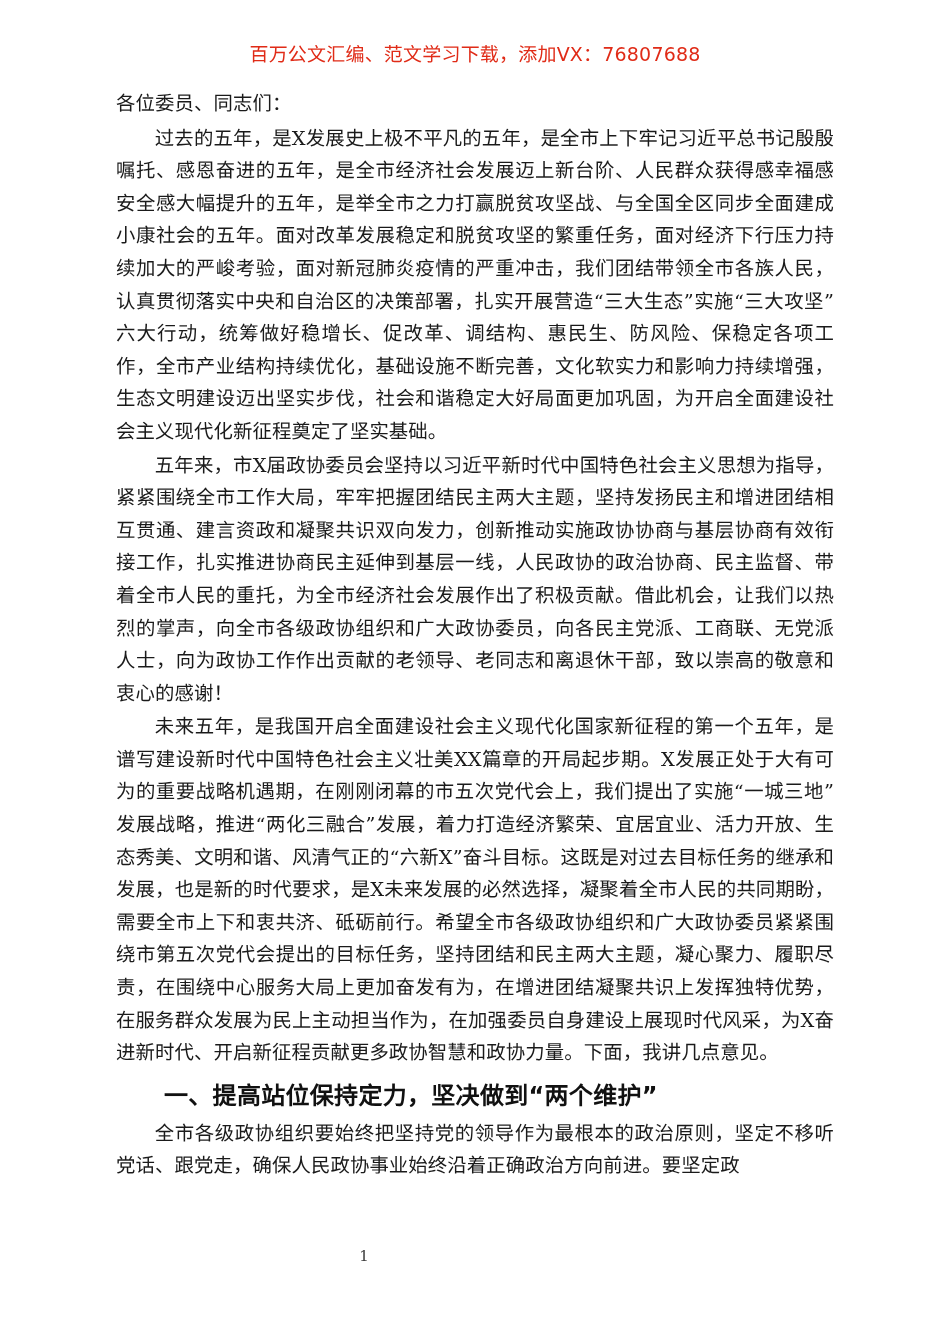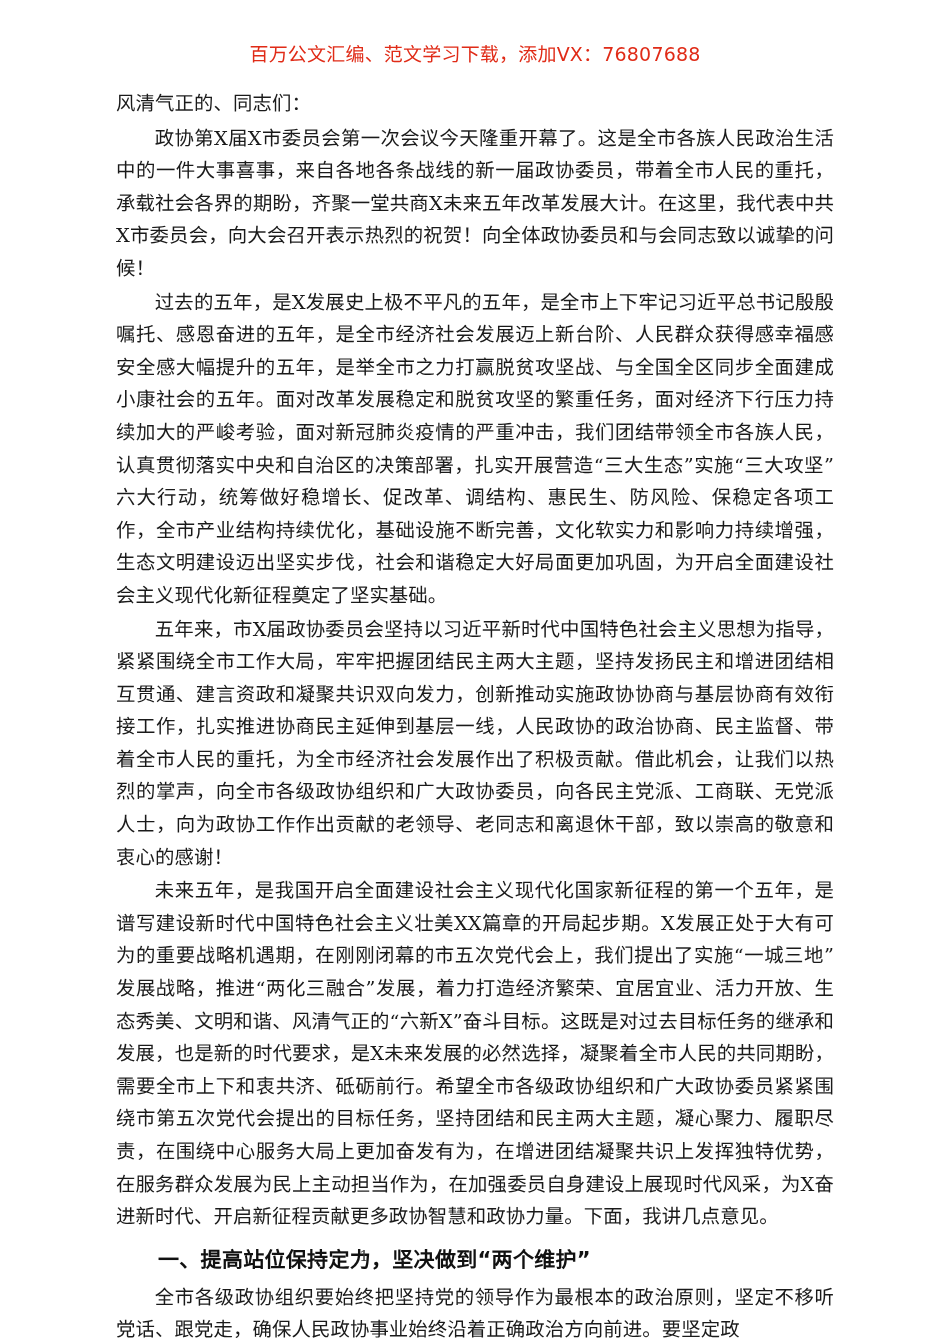--- a/index.html
+++ b/index.html
@@ -62,21 +62,21 @@
     letter-spacing: 0.1px;
   }
 
   .para.salutation {
     text-indent: 0;
     margin-bottom: 2px;
   }
 
   .heading {
     margin: 8px 0 4px 0;
-    font-size: 21px;
+    font-size: 24px;
     line-height: 36px;
     color: #111111;
     text-indent: 2em;
     font-weight: bold;
     font-family: "DejaVu Sans", "Liberation Sans", sans-serif;
     letter-spacing: 0.3px;
     text-align: left;
   }
 
   .page-number {
@@ -96,23 +96,22 @@
 </style>
 </head>
 <body>
 
 <div class="page">
 
   <div class="doc-header">百万公文汇编、范文学习下载，添加VX：76807688</div>
 
   <div class="doc-body">
 
-    <p class="para salutation">风清气正的、同志们：</p>
+    <p class="para salutation">各位委员、同志们：</p>
 
-    <p class="para">政协第X届X市委员会第一次会议今天隆重开幕了。这是全市各族人民政治生活中的一件大事喜事，来自各地各条战线的新一届政协委员，带着全市人民的重托，承载社会各界的期盼，齐聚一堂共商X未来五年改革发展大计。在这里，我代表中共X市委员会，向大会召开表示热烈的祝贺！向全体政协委员和与会同志致以诚挚的问候！</p>
 
     <p class="para">过去的五年，是X发展史上极不平凡的五年，是全市上下牢记习近平总书记殷殷嘱托、感恩奋进的五年，是全市经济社会发展迈上新台阶、人民群众获得感幸福感安全感大幅提升的五年，是举全市之力打赢脱贫攻坚战、与全国全区同步全面建成小康社会的五年。面对改革发展稳定和脱贫攻坚的繁重任务，面对经济下行压力持续加大的严峻考验，面对新冠肺炎疫情的严重冲击，我们团结带领全市各族人民，认真贯彻落实中央和自治区的决策部署，扎实开展营造“三大生态”实施“三大攻坚”六大行动，统筹做好稳增长、促改革、调结构、惠民生、防风险、保稳定各项工作，全市产业结构持续优化，基础设施不断完善，文化软实力和影响力持续增强，生态文明建设迈出坚实步伐，社会和谐稳定大好局面更加巩固，为开启全面建设社会主义现代化新征程奠定了坚实基础。</p>
 
     <p class="para">五年来，市X届政协委员会坚持以习近平新时代中国特色社会主义思想为指导，紧紧围绕全市工作大局，牢牢把握团结民主两大主题，坚持发扬民主和增进团结相互贯通、建言资政和凝聚共识双向发力，创新推动实施政协协商与基层协商有效衔接工作，扎实推进协商民主延伸到基层一线，人民政协的政治协商、民主监督、带着全市人民的重托，为全市经济社会发展作出了积极贡献。借此机会，让我们以热烈的掌声，向全市各级政协组织和广大政协委员，向各民主党派、工商联、无党派人士，向为政协工作作出贡献的老领导、老同志和离退休干部，致以崇高的敬意和衷心的感谢！</p>
 
     <p class="para">未来五年，是我国开启全面建设社会主义现代化国家新征程的第一个五年，是谱写建设新时代中国特色社会主义壮美XX篇章的开局起步期。X发展正处于大有可为的重要战略机遇期，在刚刚闭幕的市五次党代会上，我们提出了实施“一城三地”发展战略，推进“两化三融合”发展，着力打造经济繁荣、宜居宜业、活力开放、生态秀美、文明和谐、风清气正的“六新X”奋斗目标。这既是对过去目标任务的继承和发展，也是新的时代要求，是X未来发展的必然选择，凝聚着全市人民的共同期盼，需要全市上下和衷共济、砥砺前行。希望全市各级政协组织和广大政协委员紧紧围绕市第五次党代会提出的目标任务，坚持团结和民主两大主题，凝心聚力、履职尽责，在围绕中心服务大局上更加奋发有为，在增进团结凝聚共识上发挥独特优势，在服务群众发展为民上主动担当作为，在加强委员自身建设上展现时代风采，为X奋进新时代、开启新征程贡献更多政协智慧和政协力量。下面，我讲几点意见。</p>
 
     <h2 class="heading">一、提高站位保持定力，坚决做到“两个维护”</h2>
 
     <p class="para">全市各级政协组织要始终把坚持党的领导作为最根本的政治原则，坚定不移听党话、跟党走，确保人民政协事业始终沿着正确政治方向前进。要坚定政</p>

